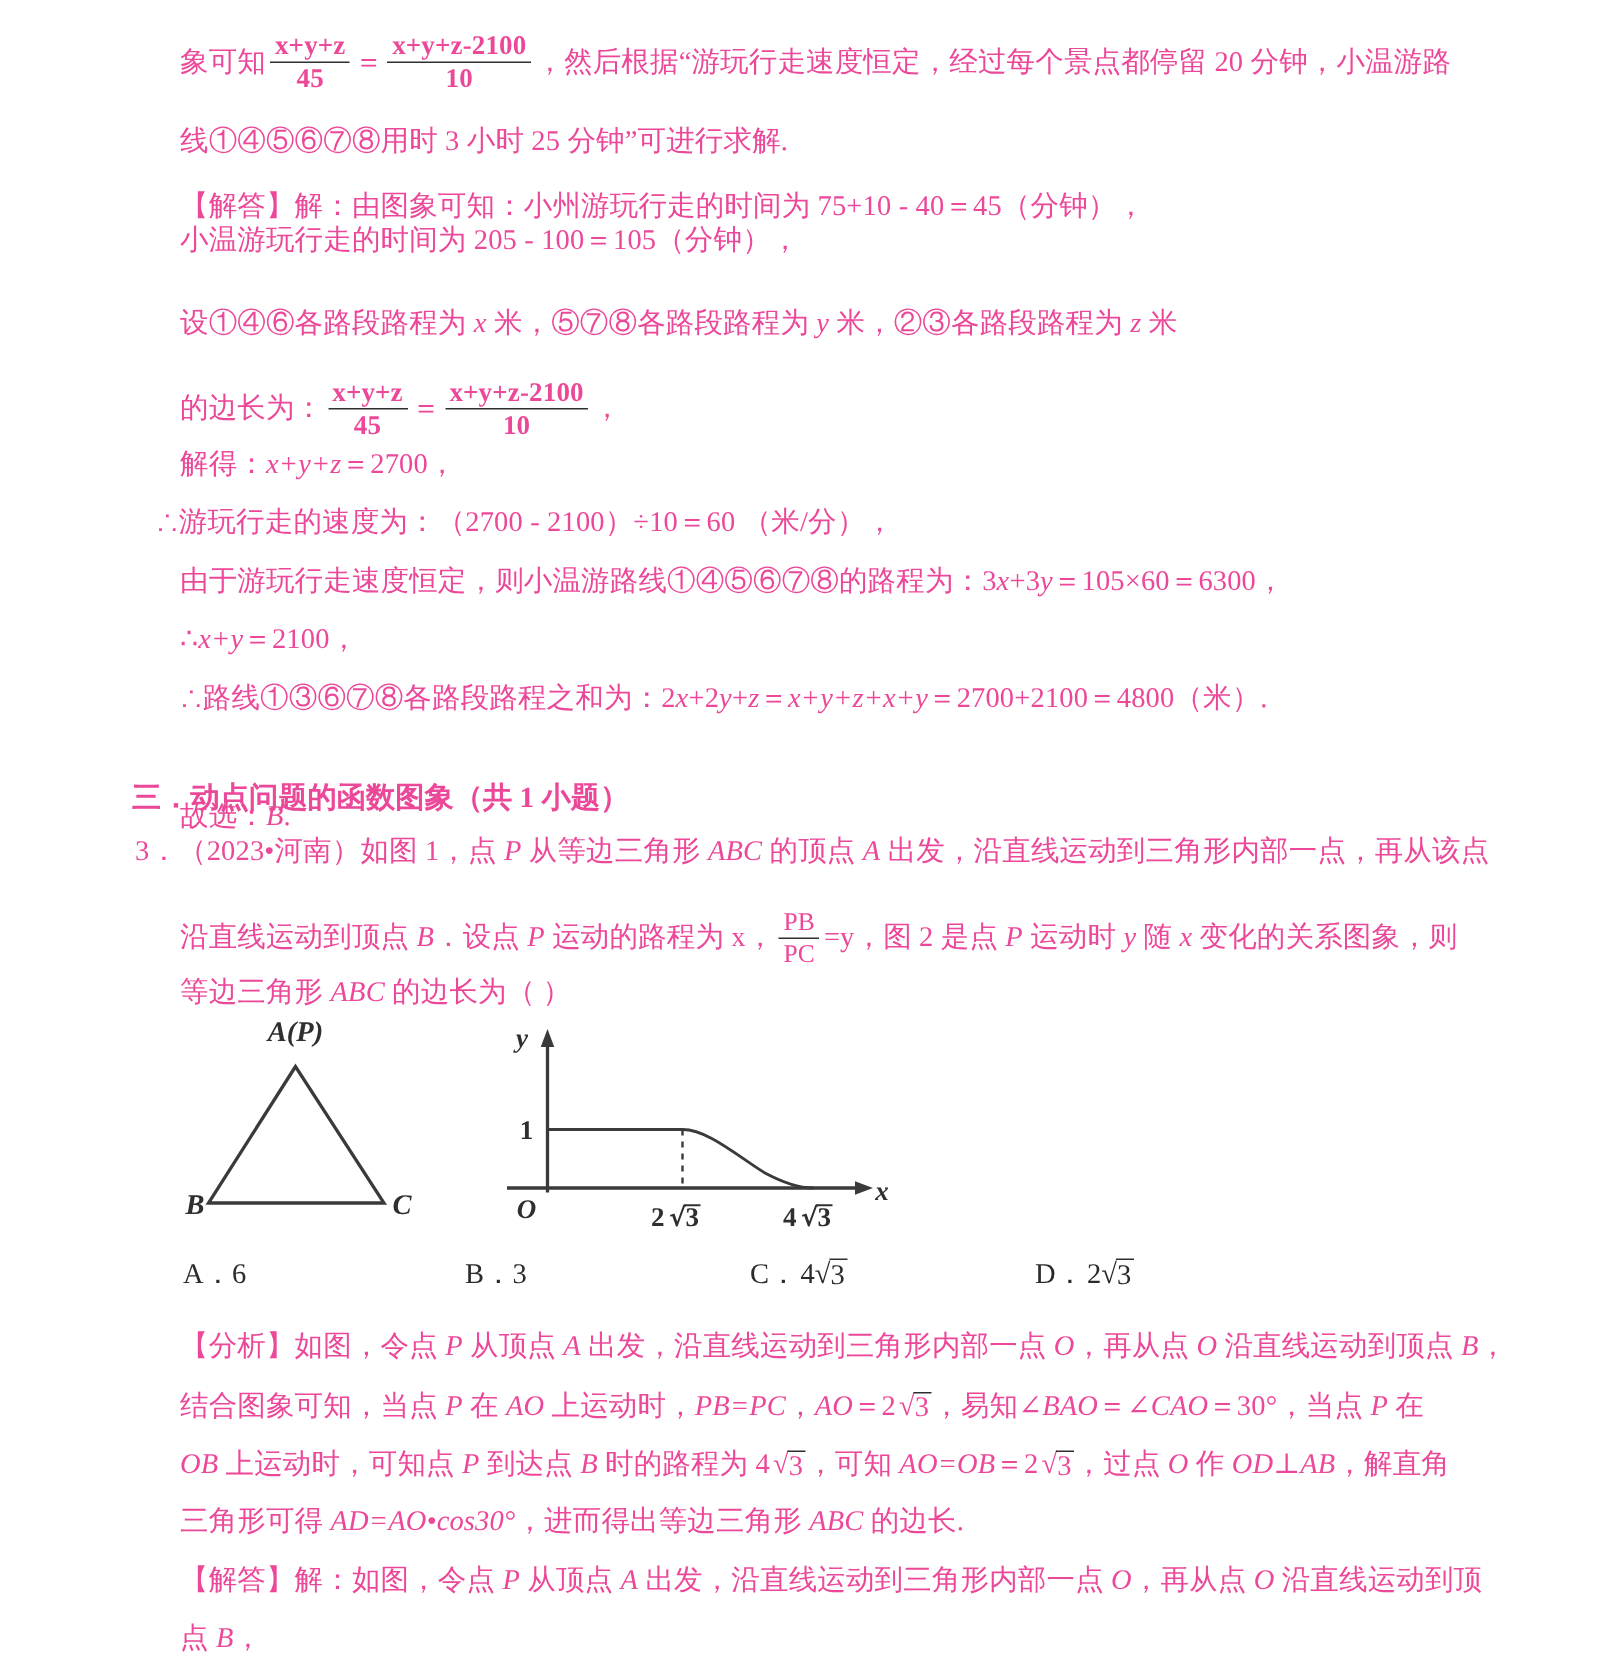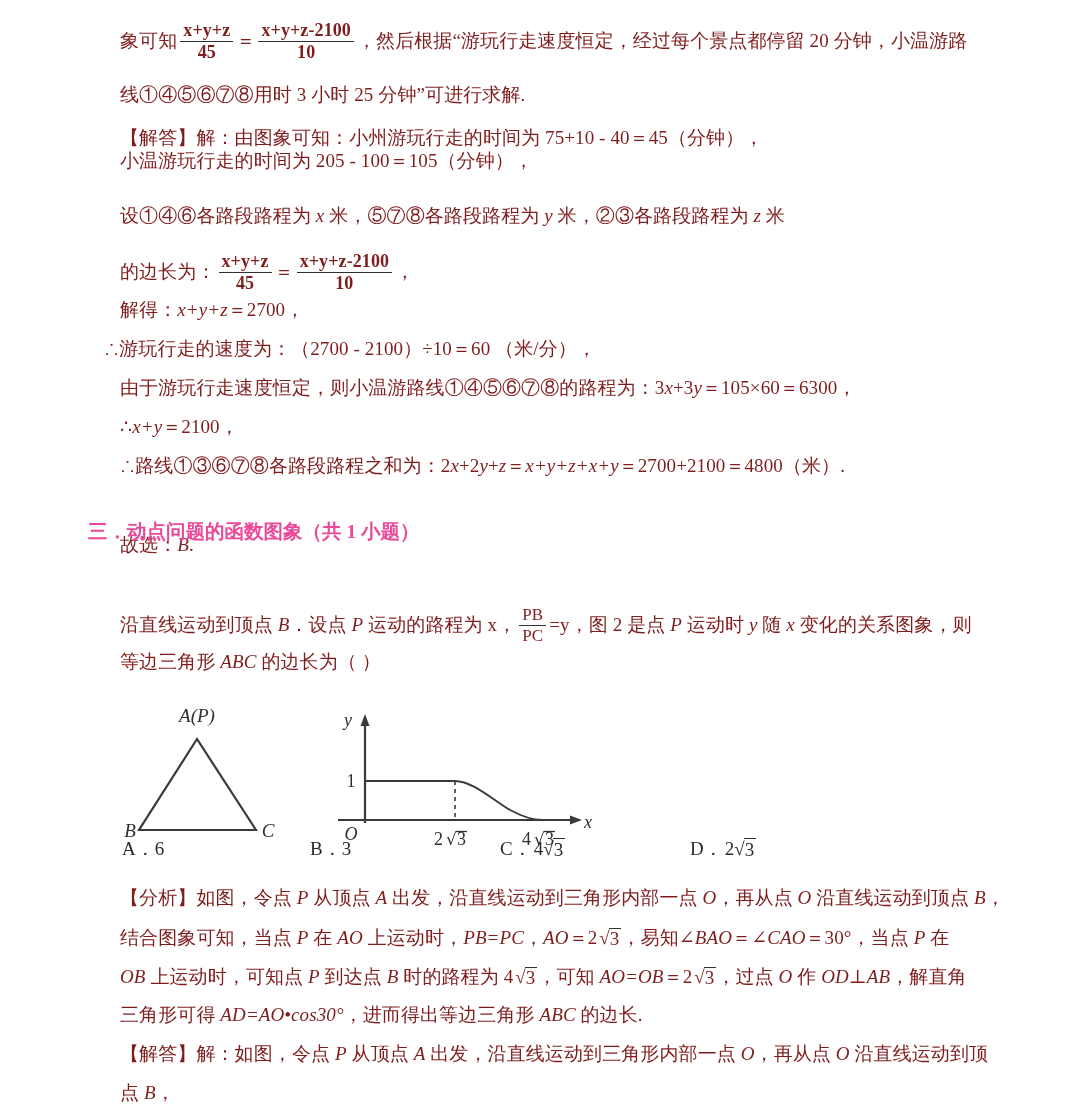--- a/index.html
+++ b/index.html
@@ -20,21 +20,21 @@
     position: absolute;
     inset: 0;
   }
 
   
   .line {
     position: absolute;
     font-size: 19px;
     line-height: 1.0;
     white-space: nowrap;
-    color: #7f1d1d;
+    color: #ec4899;
     letter-spacing: 0.1px;
   }
 
   .ital { font-style: italic; }
 
   
   .frac {
     display: inline-flex;
     flex-direction: column;
     align-items: center;
@@ -87,23 +87,24 @@
     font-weight: bold;
     font-size: 19.5px;
     white-space: nowrap;
     color: #ec4899;
   }
 
   
   .figure-area {
     position: absolute;
     left: 0;
-    top: 700px;
+    top: 672px;
     width: 900px;
     height: 150px;
+    font-weight: bold;
   }
   svg { display: block; }
 
   
   .choice {
     position: absolute;
     font-size: 19px;
     white-space: nowrap;
     top: 836px;
   }
@@ -174,20 +175,23 @@
   </div>
 
   <div class="line" style="left:120px; top:495px;margin-top:40px;">
     <span>故选：</span><span class="ital">B</span><span>.</span>
   </div>
 
   <div class="section-heading" style="left:88px; top:518px;">
     <span>三．动点问题的函数图象（共 1 小题）</span>
   </div>
 
+  <div class="line" style="left:90px; top:558px;">
+    <span>3．</span><span>（2023•河南）</span><span>如图 1，点 </span><span class="ital">P</span><span> 从等边三角形 </span><span class="ital">ABC</span><span> 的顶点 </span><span class="ital">A</span><span> 出发，沿直线运动到三角形内部一点，再从该点</span>
+  </div>
 
   <div class="line" style="left:120px; top:607px;">
     <span>沿直线运动到顶点 </span><span class="ital">B</span><span>．设点 </span><span class="ital">P</span><span> 运动的路程为 x，</span><span class="frac small">
         <span class="num">PB</span>
         <span class="bar"></span>
         <span class="den">PC</span>
       </span><span>=y，图 2 是点 </span><span class="ital">P</span><span> 运动时 </span><span class="ital">y</span><span> 随 </span><span class="ital">x</span><span> 变化的关系图象，则</span>
   </div>
 
   <div class="line" style="left:120px; top:652px;">

